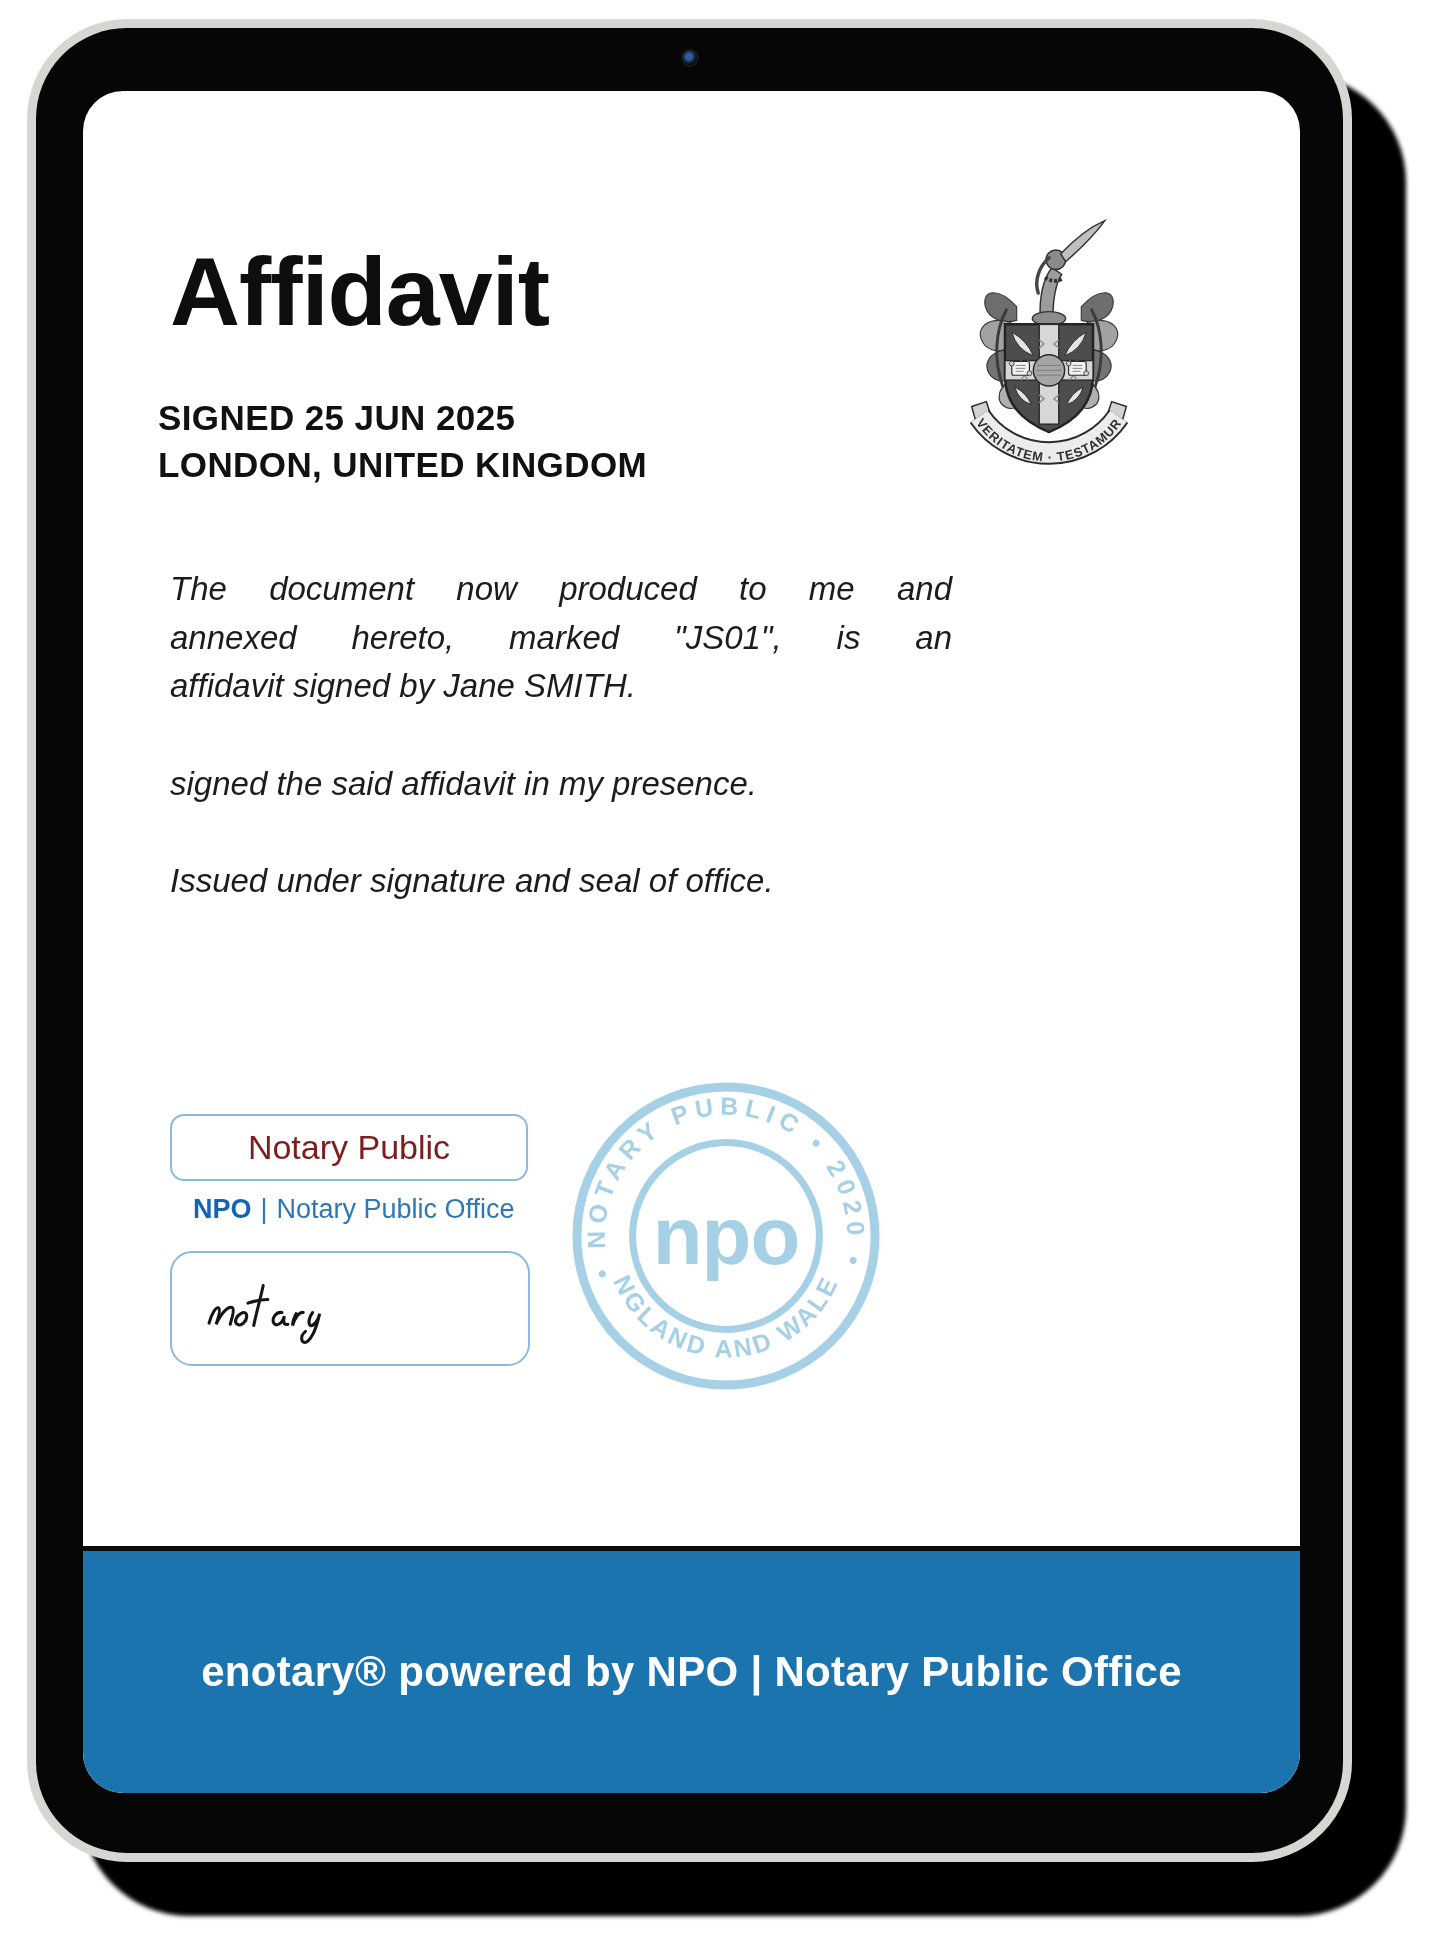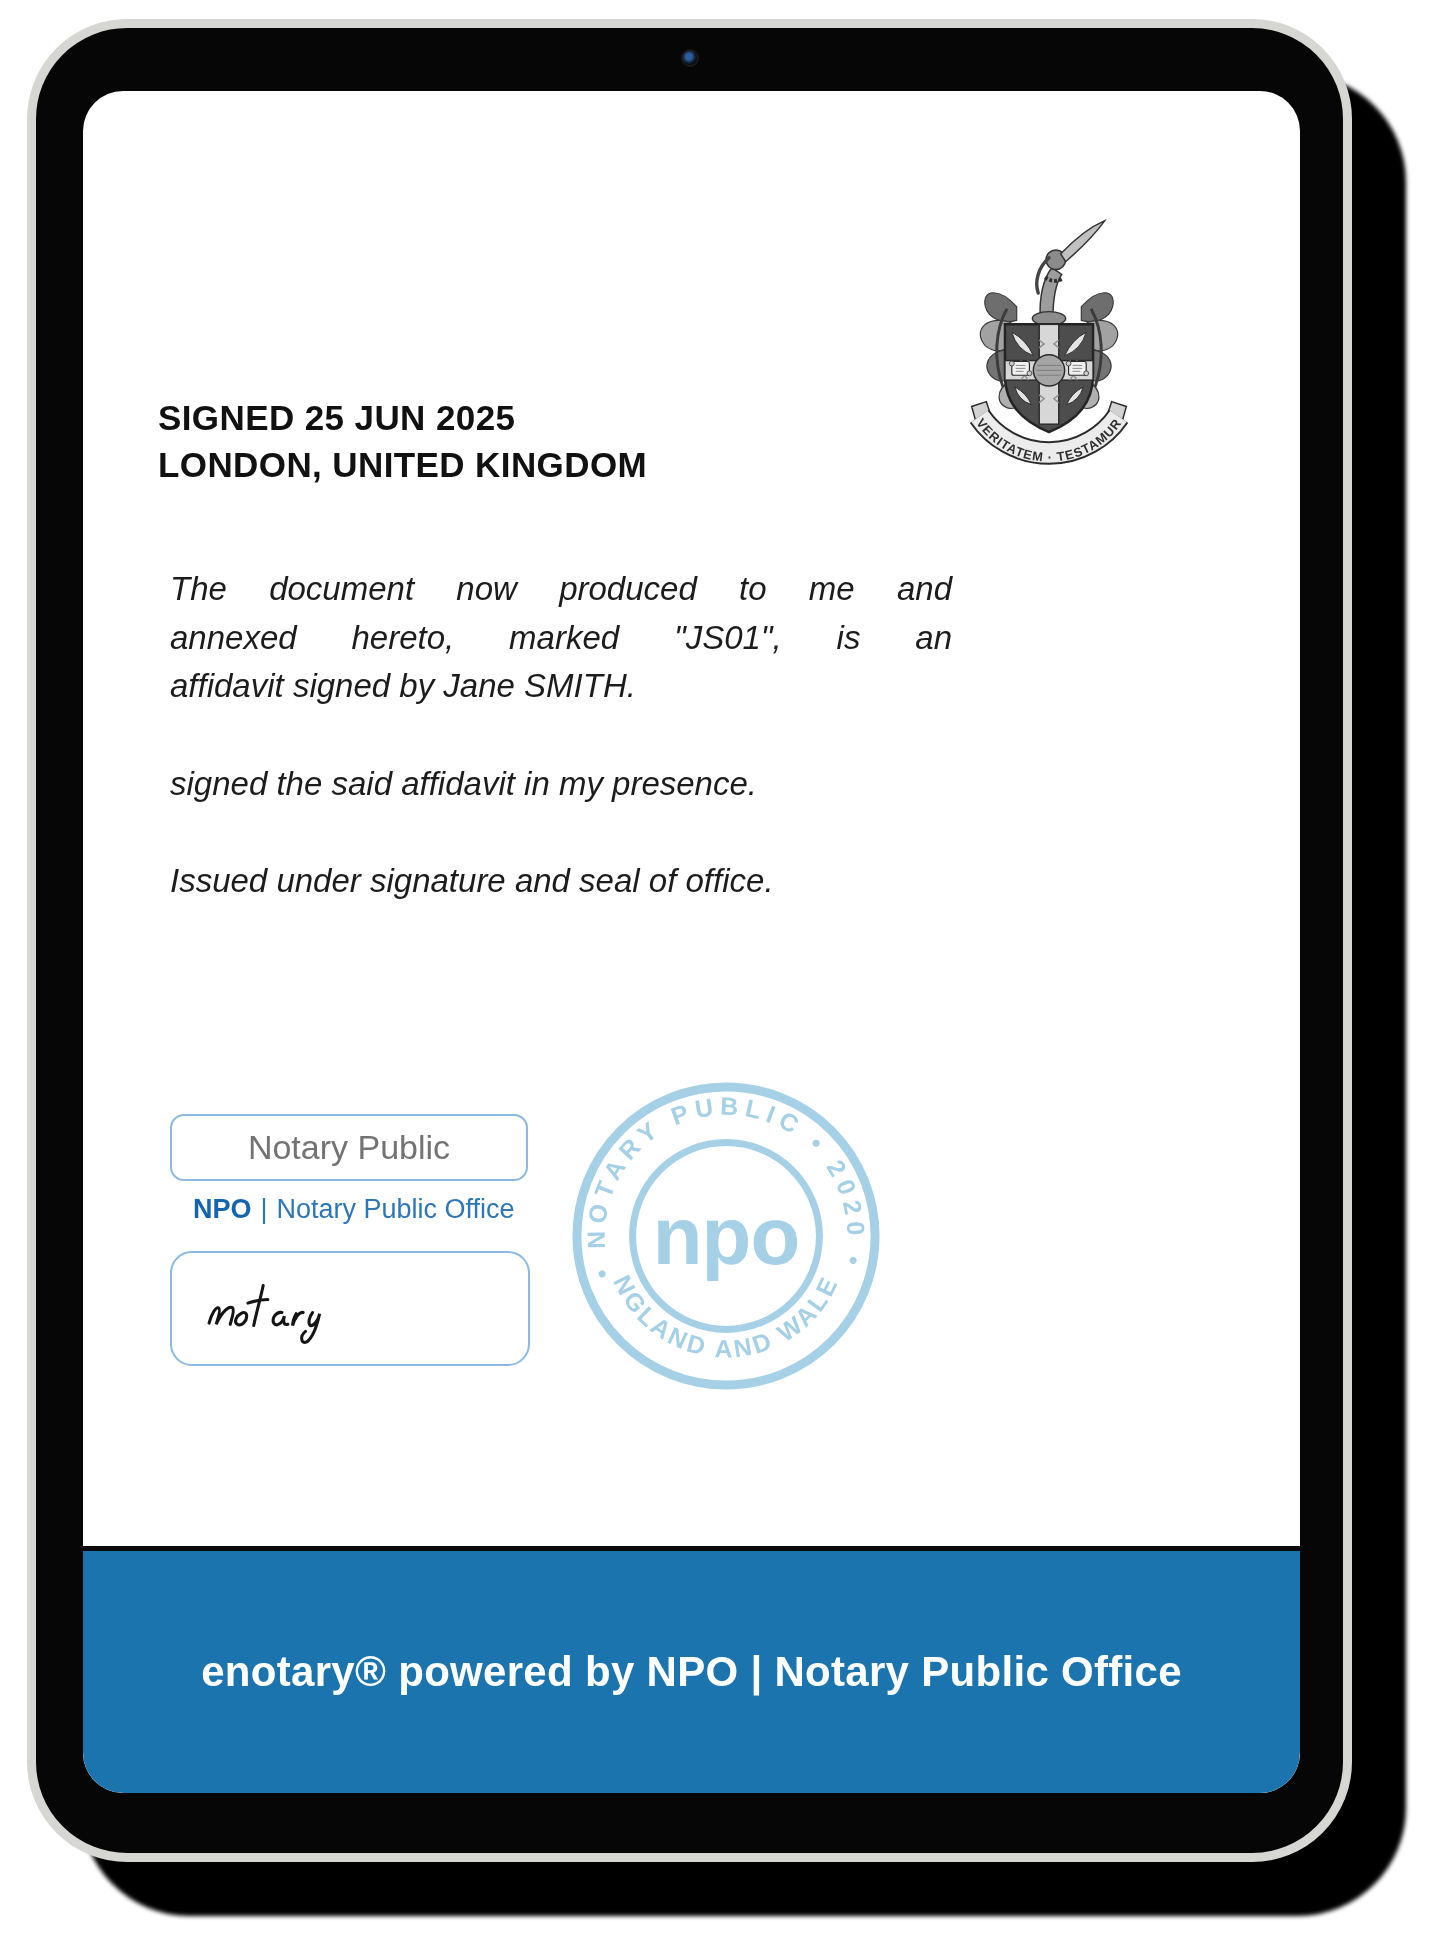--- a/index.html
+++ b/index.html
@@ -25,21 +25,21 @@
   .body-text{position:absolute;left:87px;top:474px;width:782px;color:#1c1c1c;
     font-size:33px;line-height:48.5px;font-style:italic;}
   .body-text p{margin:0 0 49px 0;}
   .jline{text-align:justify;text-align-last:justify;}
   .jline.last{text-align-last:left;}
 
   .crest{position:absolute;left:873px;top:101px;width:186px;height:296px;}
 
   .notary-box{position:absolute;left:87px;top:1023px;width:358px;height:67px;
     border:2px solid #8bb9df;border-radius:14px;display:flex;align-items:center;
-    justify-content:center;font-size:34px;color:#737373;background:#fff;}
+    justify-content:center;font-size:34px;color:#7f1d1d;background:#fff;}
   .npo-line{position:absolute;left:110px;top:1103px;font-size:27px;display:flex;gap:9px;align-items:baseline;}
   .npo-abbr{font-weight:700;color:#1565ae;}
   .npo-sep{color:#2d77b5;font-weight:400;}
   .npo-org{color:#2d77b5;font-weight:400;}
   .sig-box{position:absolute;left:87px;top:1160px;width:360px;height:115px;
     border:2px solid #8bb9df;border-radius:22px;background:#fff;}
   .sig-box svg{position:absolute;left:30px;top:14px;}
 
   .seal{position:absolute;left:484px;top:986px;width:318px;height:318px;}
 
@@ -52,20 +52,21 @@
 </head>
 <body>
 
 <div class="stage">
   <div class="tablet-shadow"></div>
   <div class="tablet"></div>
   <div class="camera"></div>
 
   <div class="screen">
 
+    <div class="doc-title">Affidavit</div>
 
     <div class="signed-block">
       <div>SIGNED 25 JUN 2025</div>
       <div>LONDON, UNITED KINGDOM</div>
     </div>
 
     <svg class="crest" viewBox="0 0 190 300" aria-hidden="false">
       <defs>
         <g id="mant">
           <path d="M62,116 C44,96 26,98 30,116 C33,128 48,134 62,130 Z" fill="#6e6e6e" stroke="#3a3a3a" stroke-width="1.2"></path>

